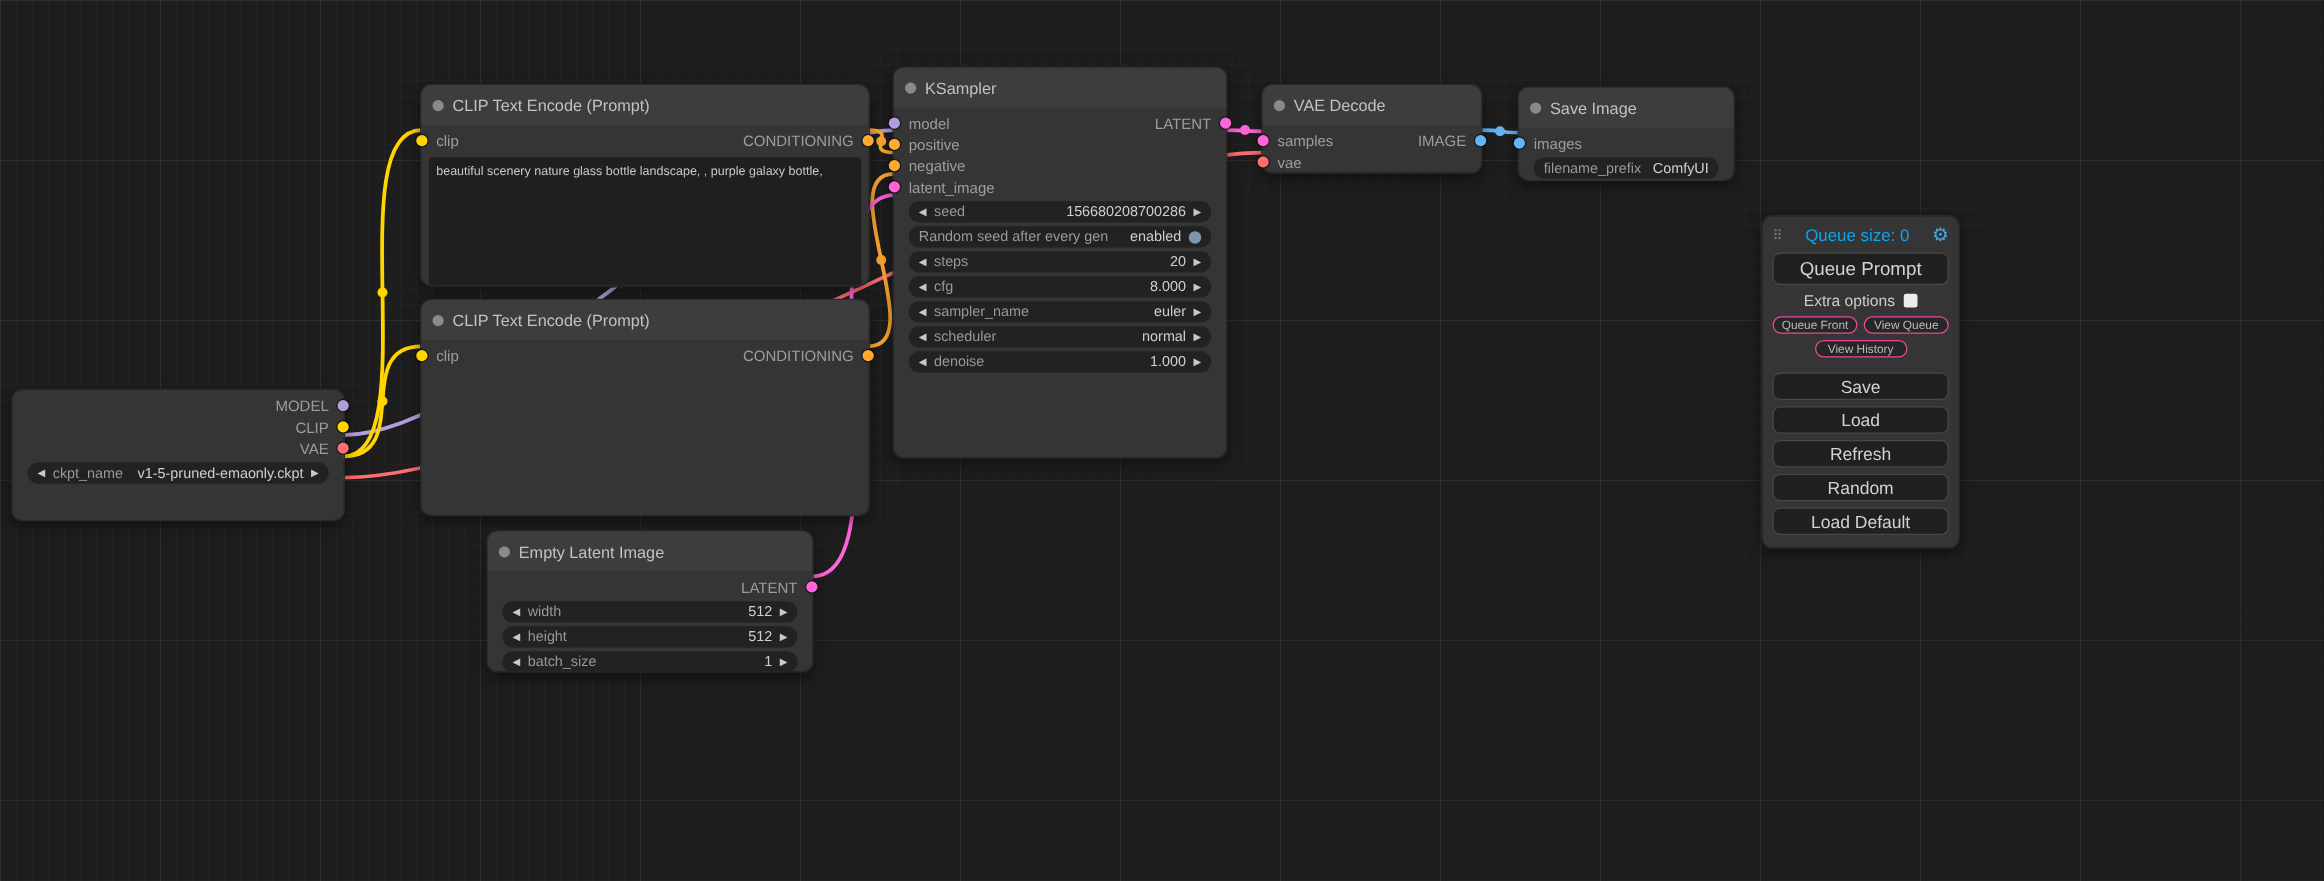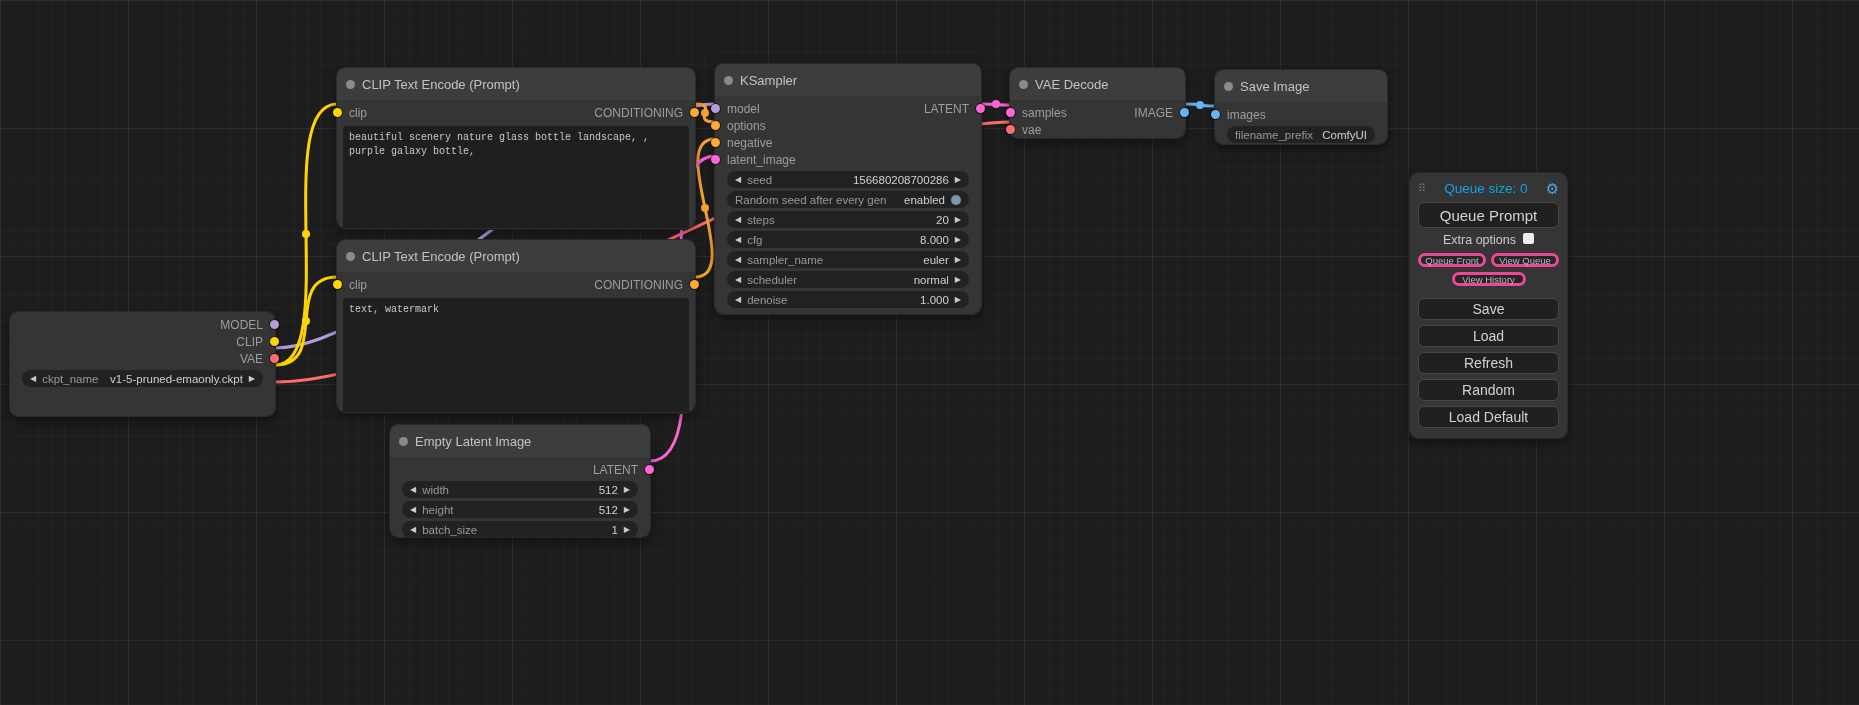--- a/index.html
+++ b/index.html
@@ -29,36 +29,36 @@
     box-shadow:0 0 0 1px rgba(0,0,0,.5)}
   .port.pl{left:-4px}
   .port.pr{right:-4px}
   .widget{display:flex;align-items:center;gap:6px;height:17px;flex:0 0 17px;
     margin:3px 12px 0;padding:0 8px;background:#222;border-radius:9px;font-size:11.5px}
   .wlabel{color:#989898;white-space:nowrap}
   .wvalue{margin-left:auto;color:#cfcfcf;white-space:nowrap}
   .warrow{color:#c9c9c9;font-size:8px;line-height:1}
   .knob{width:10px;height:10px;border-radius:50%;background:#7f96aa;flex:0 0 auto}
   .ta{flex:1;margin:5px 6px 6px;background:#1f1f1f;border-radius:3px;padding:5px 6px;
-    font-family:Liberation Mono, monospace;font-size:10px;line-height:1.4;color:#c8c8c8;
+    font-family:Liberation Sans, sans-serif;font-size:10px;line-height:1.4;color:#c8c8c8;
     white-space:pre-wrap;word-break:break-word;overflow:hidden}
   #queue-panel{position:absolute;left:1410px;top:173px;width:157px;background:#353535;
     border-radius:8px;outline:1px solid #2a2a2a;box-shadow:0 4px 12px rgba(0,0,0,.5);
     padding:6px 8px 10px;display:flex;flex-direction:column;gap:5px}
   .qheader{display:flex;align-items:center;height:18px}
   .qhandle{color:#777;font-size:11px;flex:0 0 auto;cursor:grab}
   .qtitle{flex:1;text-align:center;font-size:13.5px;color:#0ea5e9}
   .qgear{color:#45a9e5;font-size:15px;flex:0 0 auto;line-height:1;cursor:pointer}
   .qbtn{height:22px;background:#202020;border:1px solid #484848;border-radius:6px;
     color:#d2d2d2;font-size:14px;display:flex;align-items:center;justify-content:center;cursor:pointer}
   .qbtn.big{height:26px;font-size:15px}
-  .qextra{display:flex;justify-content:center;gap:7px;font-size:12.5px;color:#ccc;height:15px}
+  .qextra{display:flex;align-items:center;justify-content:center;gap:7px;font-size:12.5px;color:#ccc;height:15px}
   .qcheck{width:11px;height:11px;background:#ececec;border-radius:2px;cursor:pointer}
   .qrow{display:flex;gap:5px}
-  .qsmall{flex:1;height:14px;background:#262626;border:3px solid #ec4899;border-radius:8px;
+  .qsmall{flex:1;height:14px;background:#262626;border:1px solid #ec4899;border-radius:8px;
     color:#b9b9b9;font-size:9.5px;display:flex;align-items:center;justify-content:center;
     cursor:pointer;padding:0 4px;white-space:nowrap}
   .qsmall.center{flex:0 0 auto;margin:0 auto;min-width:74px}
   .qgroup-gap{margin-top:7px}
 </style>
 </head>
 <body>
 
 <div id="canvas">
 
@@ -131,21 +131,20 @@
       <span class="ndot" style="background: rgb(138, 138, 138);"></span>
       <span>CLIP Text Encode (Prompt)</span>
     </div>
     <div class="nbody">
       <div class="srow">
         <span class="port pl" style="background: rgb(255, 213, 0);"></span>
         <span class="lbl-in">clip</span>
         <span class="lbl-out">CONDITIONING</span>
         <span class="port pr" style="background: rgb(255, 169, 49);"></span>
       </div>
-      <div class="ta">text, watermark</div>
     </div>
   </div>
 
   <div class="node" style="left:390px;top:425px;width:260px;height:112px">
     <div class="ntitle">
       <span class="ndot" style="background: rgb(138, 138, 138);"></span>
       <span>Empty Latent Image</span>
     </div>
     <div class="nbody">
       <div class="srow">
@@ -166,35 +165,35 @@
       </div>
       <div class="widget">
         <span class="warrow">◀</span>
         <span class="wlabel">batch_size</span>
         <span class="wvalue">1</span>
         <span class="warrow">▶</span>
       </div>
     </div>
   </div>
 
-  <div class="node" style="left:715px;top:64px;width:266px;height:250px">
+  <div class="node" style="left:715px;top:54px;width:266px;height:312px">
     <div class="ntitle">
       <span class="ndot" style="background: rgb(138, 138, 138);"></span>
       <span>KSampler</span>
     </div>
     <div class="nbody">
       <div class="srow">
         <span class="port pl" style="background: rgb(179, 157, 219);"></span>
         <span class="lbl-in">model</span>
         <span class="lbl-out">LATENT</span>
         <span class="port pr" style="background: rgb(255, 100, 216);"></span>
       </div>
       <div class="srow">
         <span class="port pl" style="background: rgb(255, 169, 49);"></span>
-        <span class="lbl-in">options</span>
+        <span class="lbl-in">positive</span>
       </div>
       <div class="srow">
         <span class="port pl" style="background: rgb(255, 169, 49);"></span>
         <span class="lbl-in">negative</span>
       </div>
       <div class="srow">
         <span class="port pl" style="background: rgb(255, 100, 216);"></span>
         <span class="lbl-in">latent_image</span>
       </div>
       <div class="widget">

